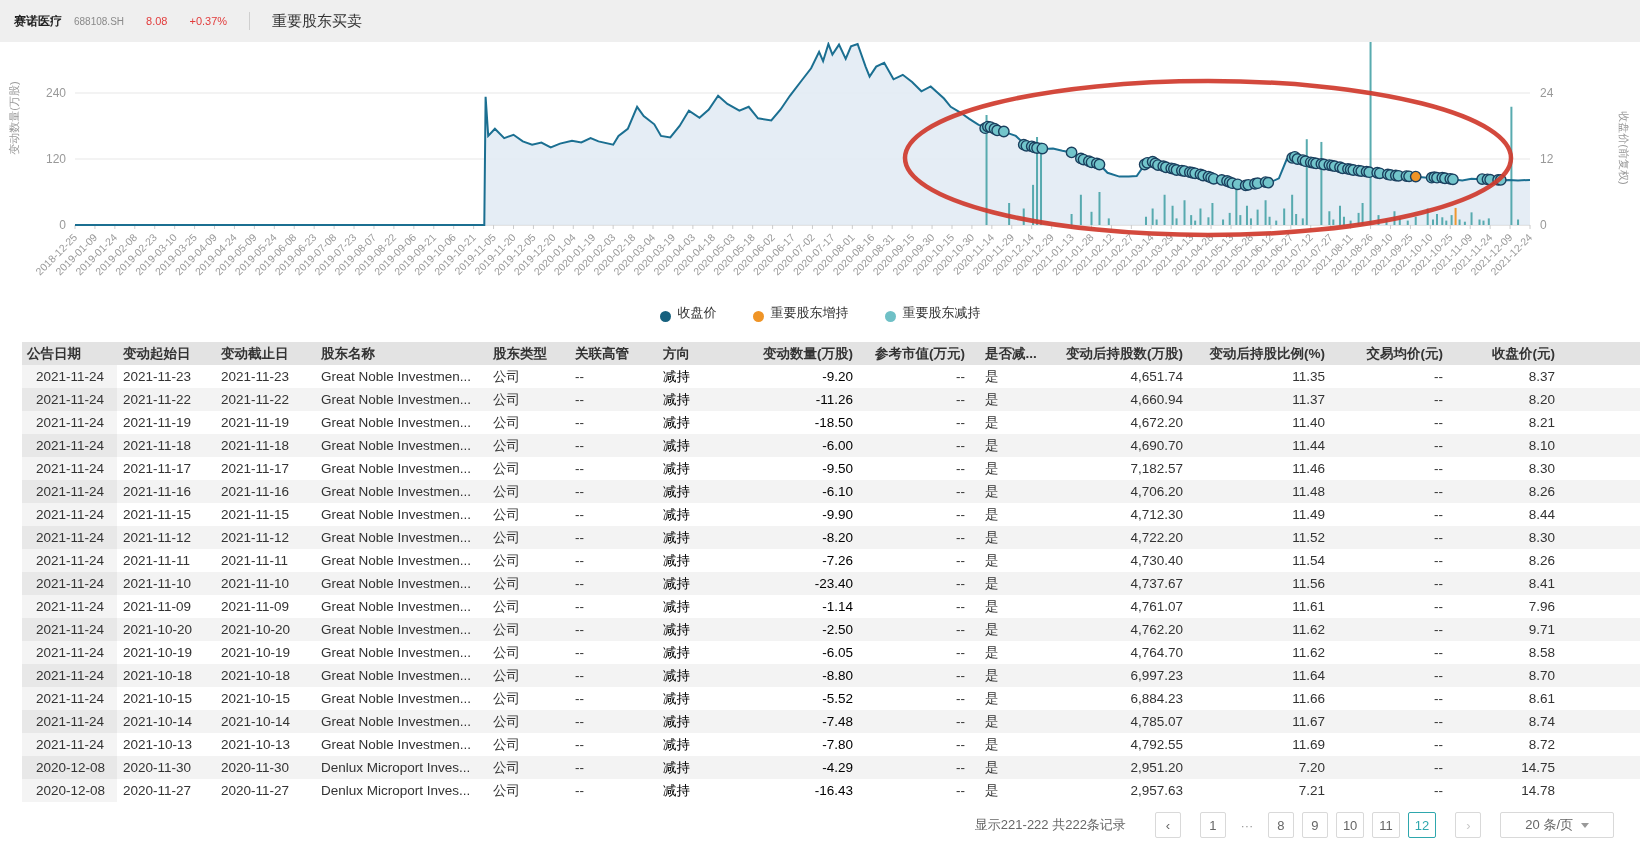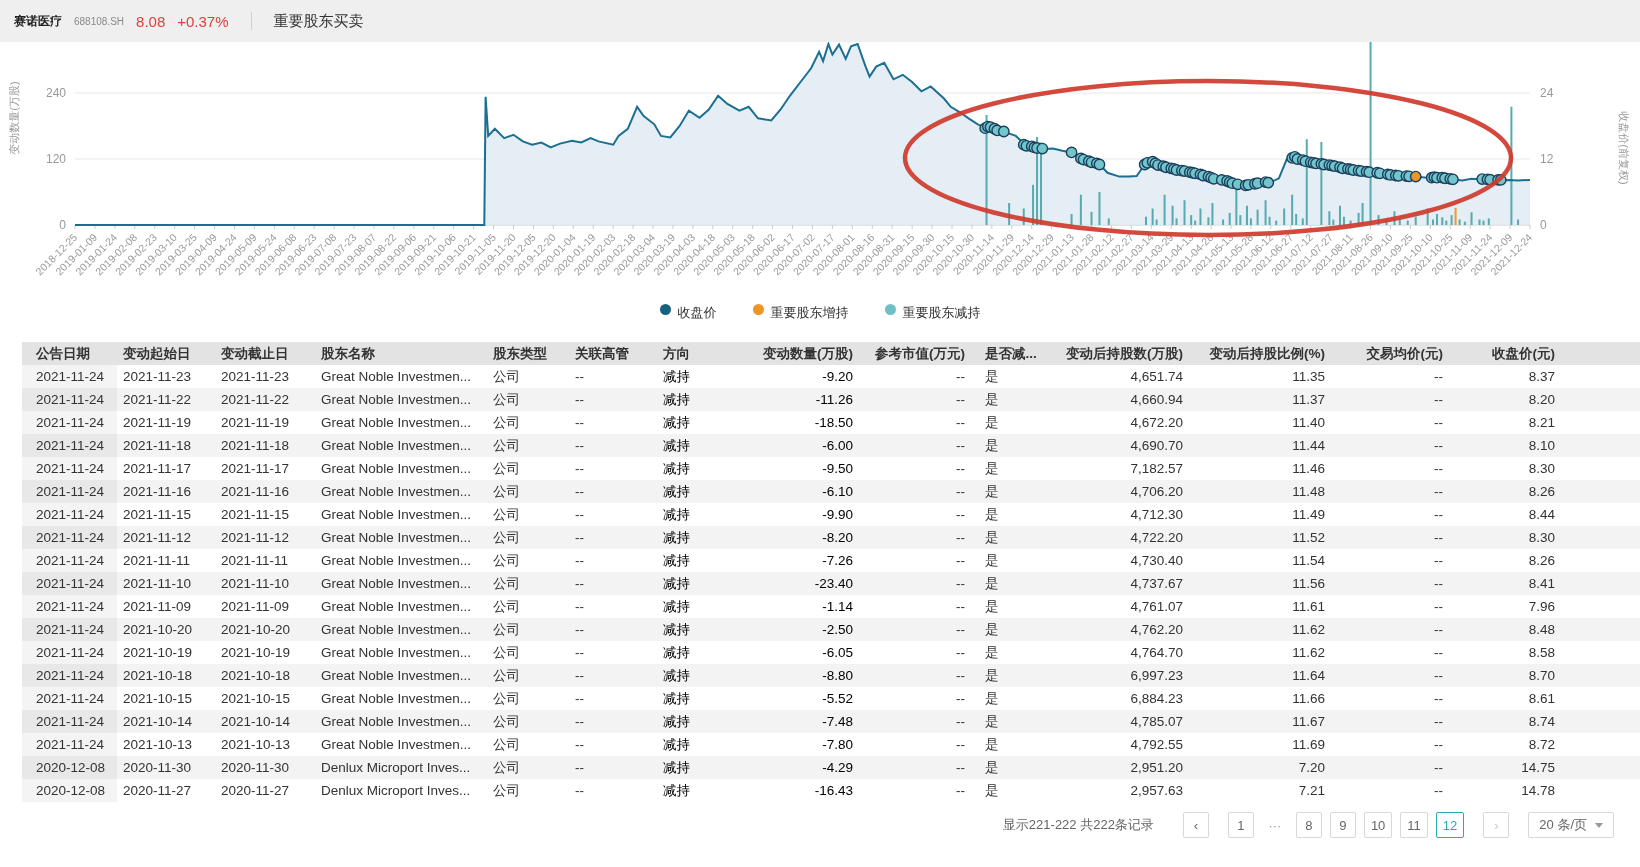--- a/index.html
+++ b/index.html
@@ -8,57 +8,57 @@
     width:1640px; height:867px; overflow:hidden; background:#fff;
     font-family:"Liberation Sans","DejaVu Sans",sans-serif; color:#333;
   }
   
   .topbar {
     height:42px; background:#efefef; display:flex; align-items:center;
     padding-left:14px; gap:12px;
   }
   .stock-name { font-size:12px; font-weight:700; color:#222; }
   .stock-code { font-size:10px; color:#8a8a8a; }
-  .stock-price, .stock-change { font-size:15px; color:#e23c3c; }
+  .stock-price, .stock-change { font-size:11px; color:#e23c3c;margin-left:10px; }
   .topbar-divider { width:1px; height:18px; background:#cfcfcf; margin:0 10px; }
   .nav-item { font-size:15px; color:#333; cursor:pointer; }
   
   .chart-wrap { background:#fff; }
   svg { display:block; }
   .legend { display:flex; justify-content:center; align-items:center; gap:36px; height:26px; }
-  .legend-item { display:flex; align-items:flex-start; gap:7px; font-size:13px; color:#333; cursor:pointer; }
+  .legend-item { display:flex; align-items:flex-end; gap:7px; font-size:13px; color:#333; cursor:pointer; }
   .legend-dot { width:11px; height:11px; border-radius:50%; display:inline-block; }
   
   .table-area { margin:16px 0 0 22px; }
   table { border-collapse:collapse; table-layout:fixed; width:1618px; font-size:13.5px; }
   thead th {
     background:#e3e3e3; color:#333; font-weight:700; text-align:left;
     height:23px; padding:0 6px; white-space:nowrap; overflow:hidden;
   }
   tbody td { height:23px; padding:0 6px; white-space:nowrap; overflow:hidden; color:#333; }
   tbody tr:nth-child(even) { background:#f3f3f3; }
   tbody td:first-child { background:rgba(0,0,0,0.045); padding-left:14px; }
-  thead th:first-child { padding-left:14px;margin-top:34px; }
+  thead th:first-child { padding-left:5px;margin-top:34px; }
   .al-r { text-align:right; padding-right:14px !important; }
   .green { color:#000000; }
   
   .pager {
     display:flex; justify-content:flex-end; align-items:center; gap:19px;
     margin:10px 26px 0 0; font-size:13px; color:#666;
   }
   .pager-summary { margin-right:10px; color:#666; }
   .page-btn {
     min-width:26px; height:26px; padding:0 6px; display:flex; align-items:center; justify-content:center;
     border:1px solid #d9d9d9; border-radius:2px; background:#fff; color:#666; cursor:pointer; font-size:13px;
   }
   .page-btn.active { border-color:#2ea7ad; color:#2ea7ad; }
   .page-btn.dots { border:none; color:#999; }
   .page-btn.disabled { color:#c8c8c8; }
   .page-size {
-    height:26px; padding:0 10px; border:1px solid #d9d9d9; border-radius:2px; background:#fff;
+    height:26px; padding:0 24px; border:1px solid #d9d9d9; border-radius:2px; background:#fff;
     display:flex; align-items:center; gap:8px; cursor:pointer; color:#666;
   }
   .caret-down {
     width:0; height:0; border-left:4px solid transparent; border-right:4px solid transparent;
     border-top:5px solid #999; display:inline-block;
   }
 </style>
 </head>
 <body>
 
@@ -646,21 +646,21 @@
           <td>Great Noble Investmen...</td>
           <td>公司</td>
           <td>--</td>
           <td class="green">减持</td>
           <td class="al-r green">-2.50</td>
           <td class="al-r">--</td>
           <td>是</td>
           <td class="al-r">4,762.20</td>
           <td class="al-r">11.62</td>
           <td class="al-r">--</td>
-          <td class="al-r">8.48</td>
+          <td class="al-r">9.71</td>
           <td></td>
         </tr>
         <tr>
           <td>2021-11-24</td>
           <td>2021-10-19</td>
           <td>2021-10-19</td>
           <td>Great Noble Investmen...</td>
           <td>公司</td>
           <td>--</td>
           <td class="green">减持</td>

